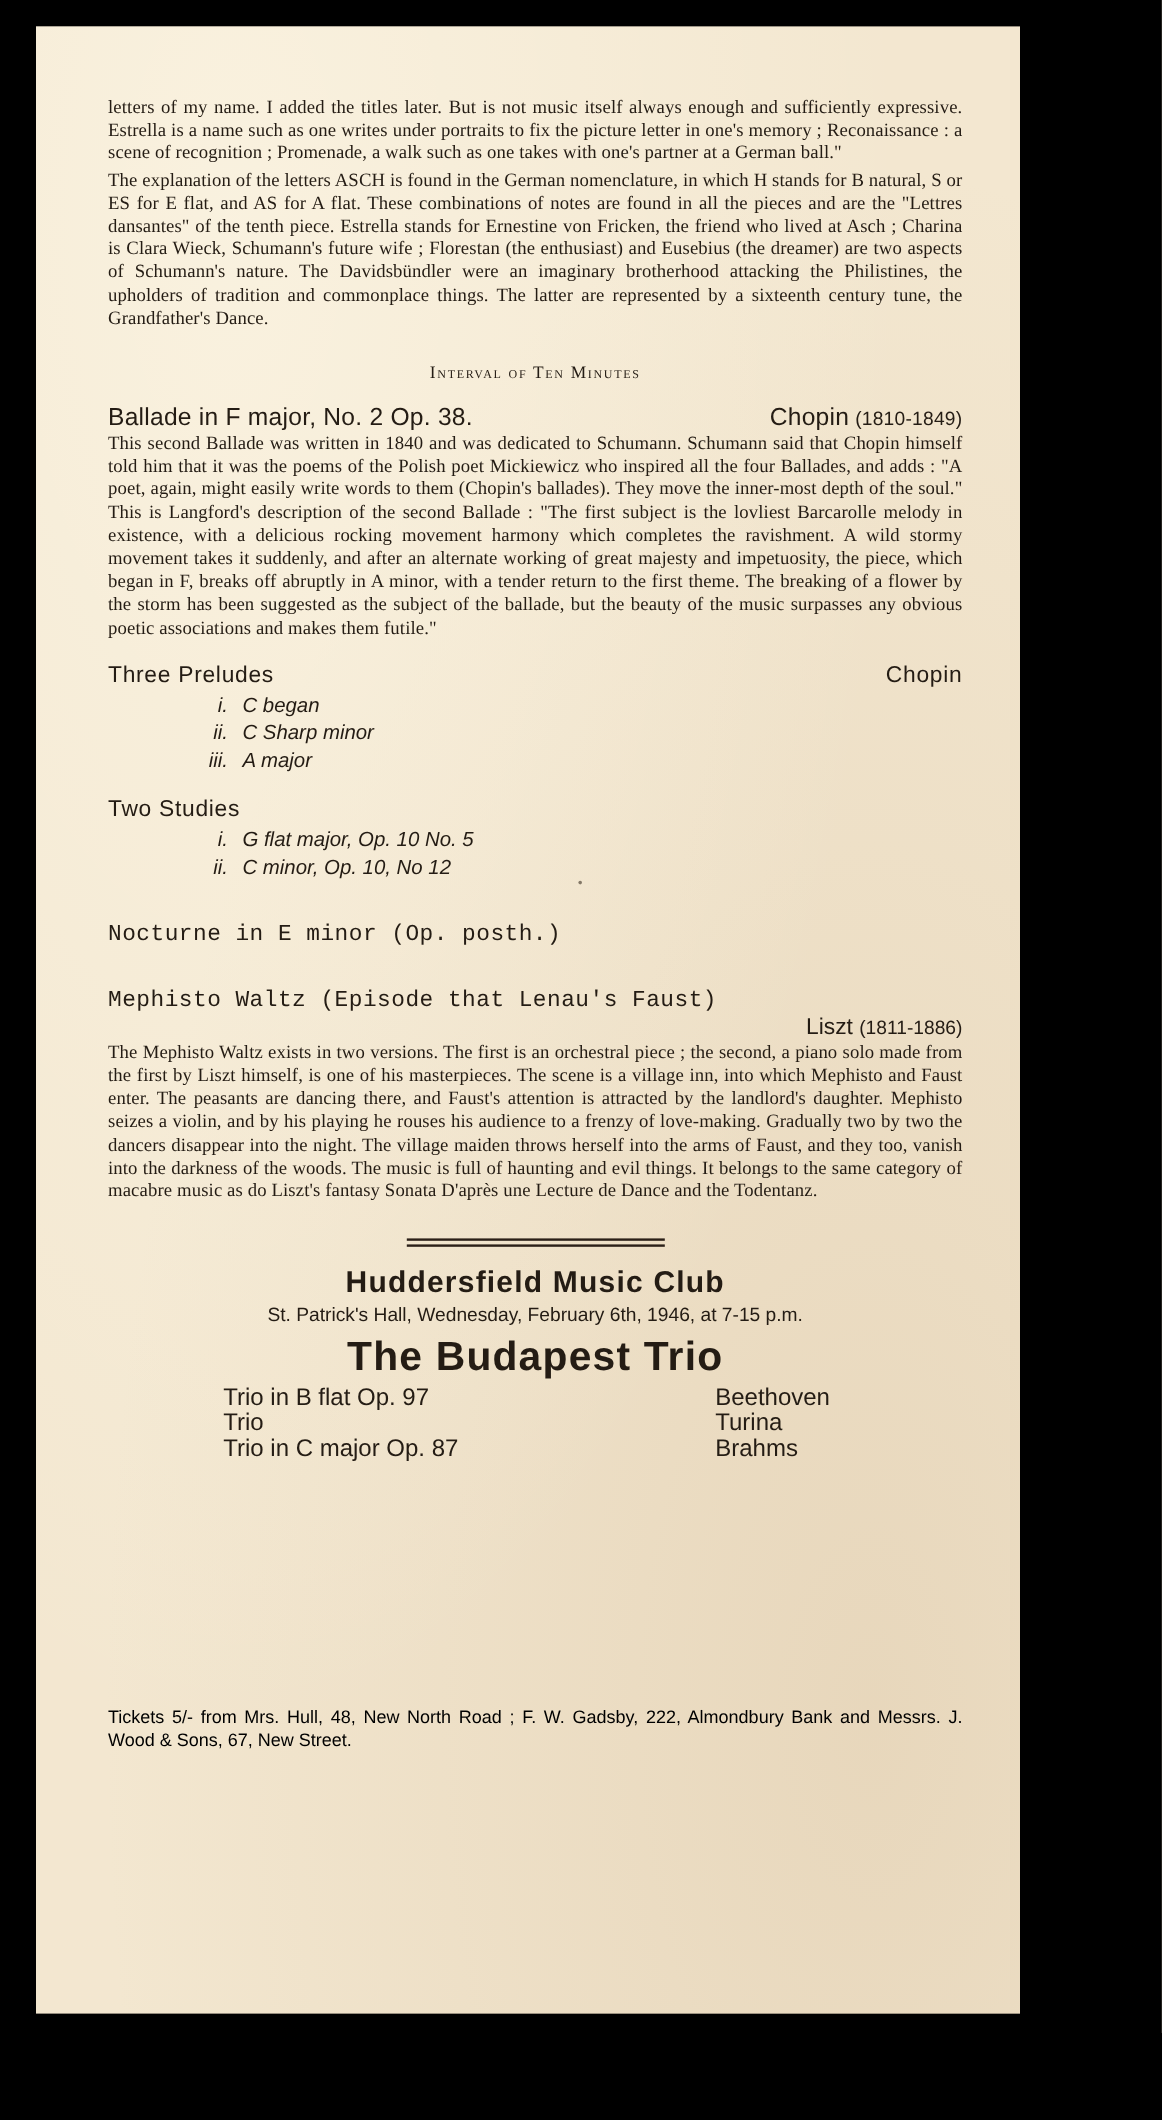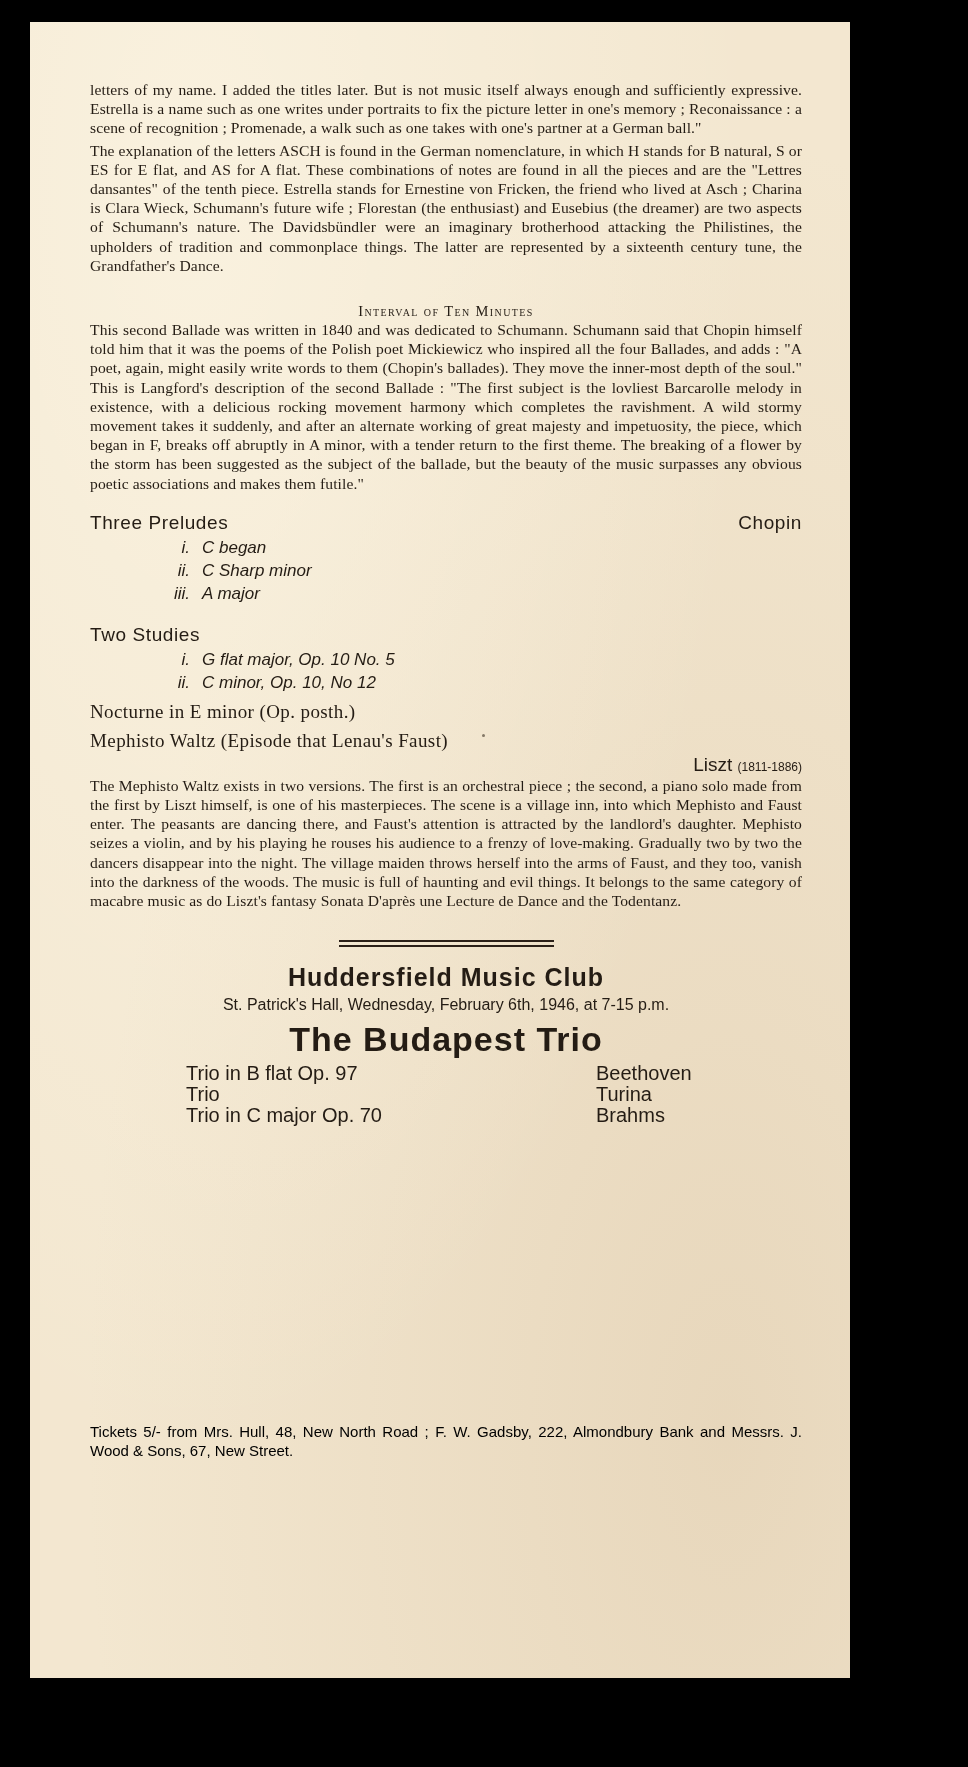--- a/index.html
+++ b/index.html
@@ -72,32 +72,32 @@
     line-height:23px;
   }
   ol.movements li{display:flex;}
   ol.movements li .rn{
     display:inline-block;
     width:36px;
     text-align:right;
     padding-right:12px;
   }
   .single-line{
-    margin-top:7px;
-    font-family:Liberation Serif, serif;
+    margin-top:33px;
+    font-family:Liberation Mono, monospace;
     font-size:19px;
     letter-spacing:.4px;
   }
   .liszt-line{
     margin-top:2px;
     text-align:right;
     font-family:"Liberation Sans", sans-serif;
     font-size:19px;
   }
-  .liszt-line .dates{font-size:12px;}
+  .liszt-line .dates{font-size:16px;}
   .rules{
     margin:30px auto 0 auto;
     width:215px;
   }
   .rules div{border-top:2px solid #2b2018; margin-bottom:3px;}
   .rules div:last-child{border-top:2px solid #2b2018;}
   .club{
     margin-top:16px;
     text-align:center;
     font-family:"Liberation Sans", sans-serif;
@@ -157,20 +157,26 @@
 
 <div class="page">
   <div class="inner">
 
     <p class="body">letters of my name.   I added the titles later.   But is not music itself always enough and sufficiently expressive.   Estrella is a name such as one writes under portraits to fix the picture letter in one's memory ;  Reconaissance : a scene of recognition ;   Promenade, a walk such as one takes with one's partner at a German ball."</p>
     <p class="body">The explanation of the letters ASCH is found in the German nomenclature, in which H stands for B natural, S or ES for E flat, and AS for A flat.   These combinations of notes are found in all the pieces and are the "Lettres dansantes" of the tenth piece.   Estrella stands for Ernestine von Fricken, the friend who lived at Asch ;  Charina is Clara Wieck, Schumann's future wife ;  Florestan (the enthusiast) and Eusebius (the dreamer) are two aspects of Schumann's nature.   The Davidsbündler were an imaginary brotherhood attacking the Philistines, the upholders of tradition and commonplace things.   The latter are represented by a sixteenth century tune, the Grandfather's Dance.</p>
 
     <div class="interval">Interval of Ten Minutes</div>
 
 
+    <div class="work-head">
+      <span class="title">Ballade in F major, No. 2 Op. 38.</span>
+      <span class="composer">
+        <span>Chopin</span><span class="dates">(1810-1849)</span>
+      </span>
+    </div>
     <p class="body note">This second Ballade was written in 1840 and was dedicated to Schumann. Schumann said that Chopin himself told him that it was the poems of the Polish poet Mickiewicz who inspired all the four Ballades, and adds : "A poet, again, might easily write words to them (Chopin's ballades).   They move the inner-most depth of the soul."    This is Langford's description of the second Ballade : "The first subject is the lovliest Barcarolle melody in existence, with a delicious rocking movement harmony which completes the ravishment.   A wild stormy movement takes it suddenly, and after an alternate working of great majesty and impetuosity, the piece, which began in F, breaks off abruptly in A minor, with a tender return to the first theme.   The breaking of a flower by the storm has been suggested as the subject of the ballade, but the beauty of the music surpasses any obvious poetic associations and makes them futile."</p>
 
     <div class="section">
       <span>Three Preludes</span>
       <span class="right">Chopin</span>
     </div>
     <ol class="movements">
       <li>
           <span class="rn">i.</span>
           <span>C began</span>
@@ -220,21 +226,21 @@
     <div class="prog">
       <div class="row">
         <span class="w">Trio in B flat Op. 97</span>
         <span class="c">Beethoven</span>
       </div>
       <div class="row">
         <span class="w">Trio</span>
         <span class="c">Turina</span>
       </div>
       <div class="row">
-        <span class="w">Trio in C major Op. 70</span>
+        <span class="w">Trio in C major Op. 87</span>
         <span class="c">Brahms</span>
       </div>
     </div>
 
   </div>
 
   <div class="tickets">Tickets 5/- from Mrs. Hull, 48, New North Road ; F. W. Gadsby, 222, Almondbury Bank and Messrs. J. Wood &amp; Sons, 67, New Street.</div>
   <div class="dot"></div>
 </div>
 

